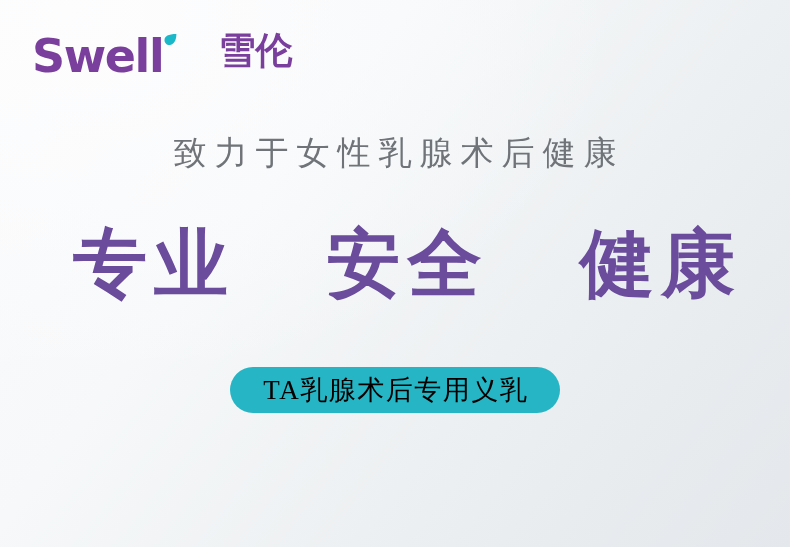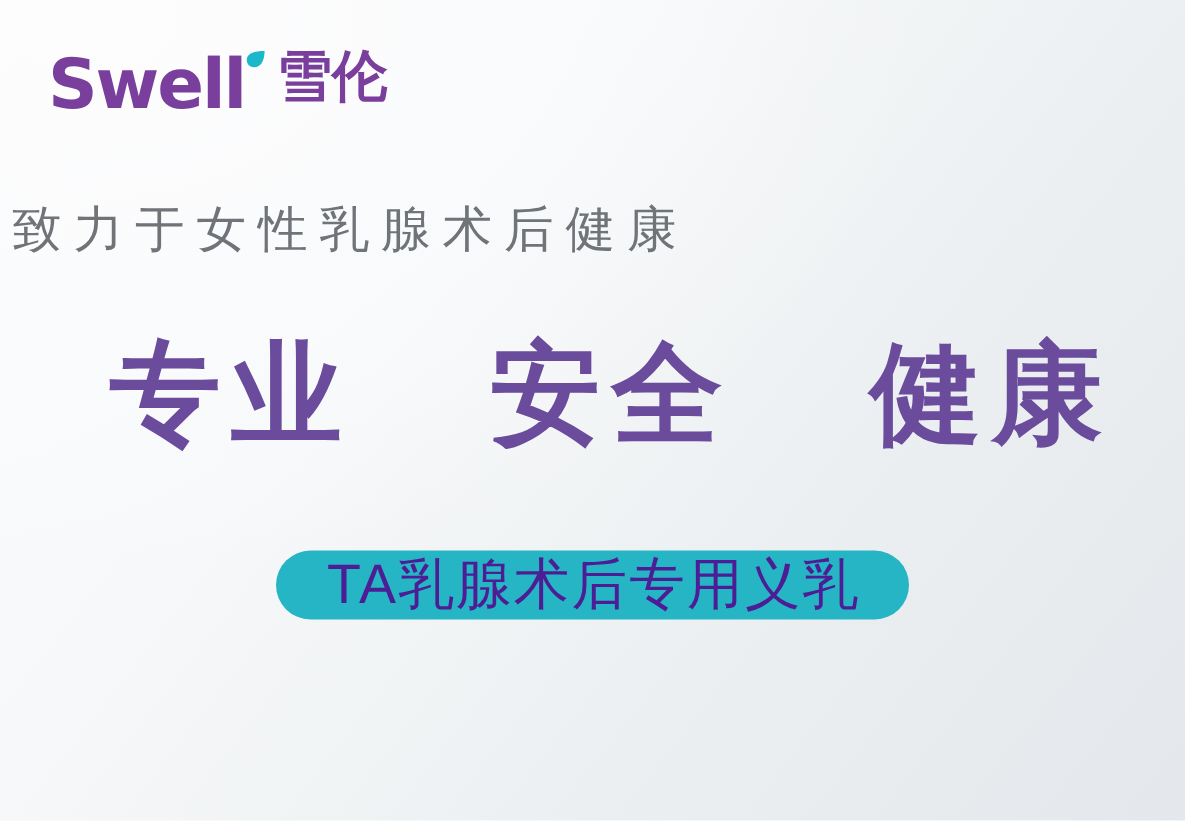--- a/index.html
+++ b/index.html
@@ -52,28 +52,30 @@
   }
   .logo-dot svg { display: block; }
   .logo-cn {
     font-family: "DejaVu Sans", "Liberation Sans", sans-serif;
     font-size: 37px;
     font-weight: 700;
     letter-spacing: 0px;
     color: #7A3E9D;
     position: relative;
     top: -1px;
+    margin-left: 34px;
   }
 
   
   .subtitle {
     position: absolute;
     left: 0;
     right: 0;
     top: 132px;
+    text-align: center;
     font-family: "DejaVu Sans", "Liberation Sans", sans-serif;
     font-size: 33px;
     font-weight: 400;
     letter-spacing: 8px;
     text-indent: 8px;
     color: #707479;
     line-height: 1.25;
     white-space: nowrap;
   }
 
@@ -106,23 +108,23 @@
     justify-content: center;
   }
   .pill {
     display: inline-flex;
     align-items: center;
     justify-content: center;
     height: 46px;
     padding: 0 32px;
     border-radius: 23px;
     background: #26B5C4;
-    color: #4c1d95;
-    font-family: Liberation Sans, sans-serif;
-    font-size: 37px;
+    color: #000000;
+    font-family: Liberation Serif, serif;
+    font-size: 27px;
     font-weight: 400;
     letter-spacing: 1.5px;
     text-indent: 1.5px;
     white-space: nowrap;
     box-sizing: border-box;
   }
 </style>
 </head>
 <body>
 

